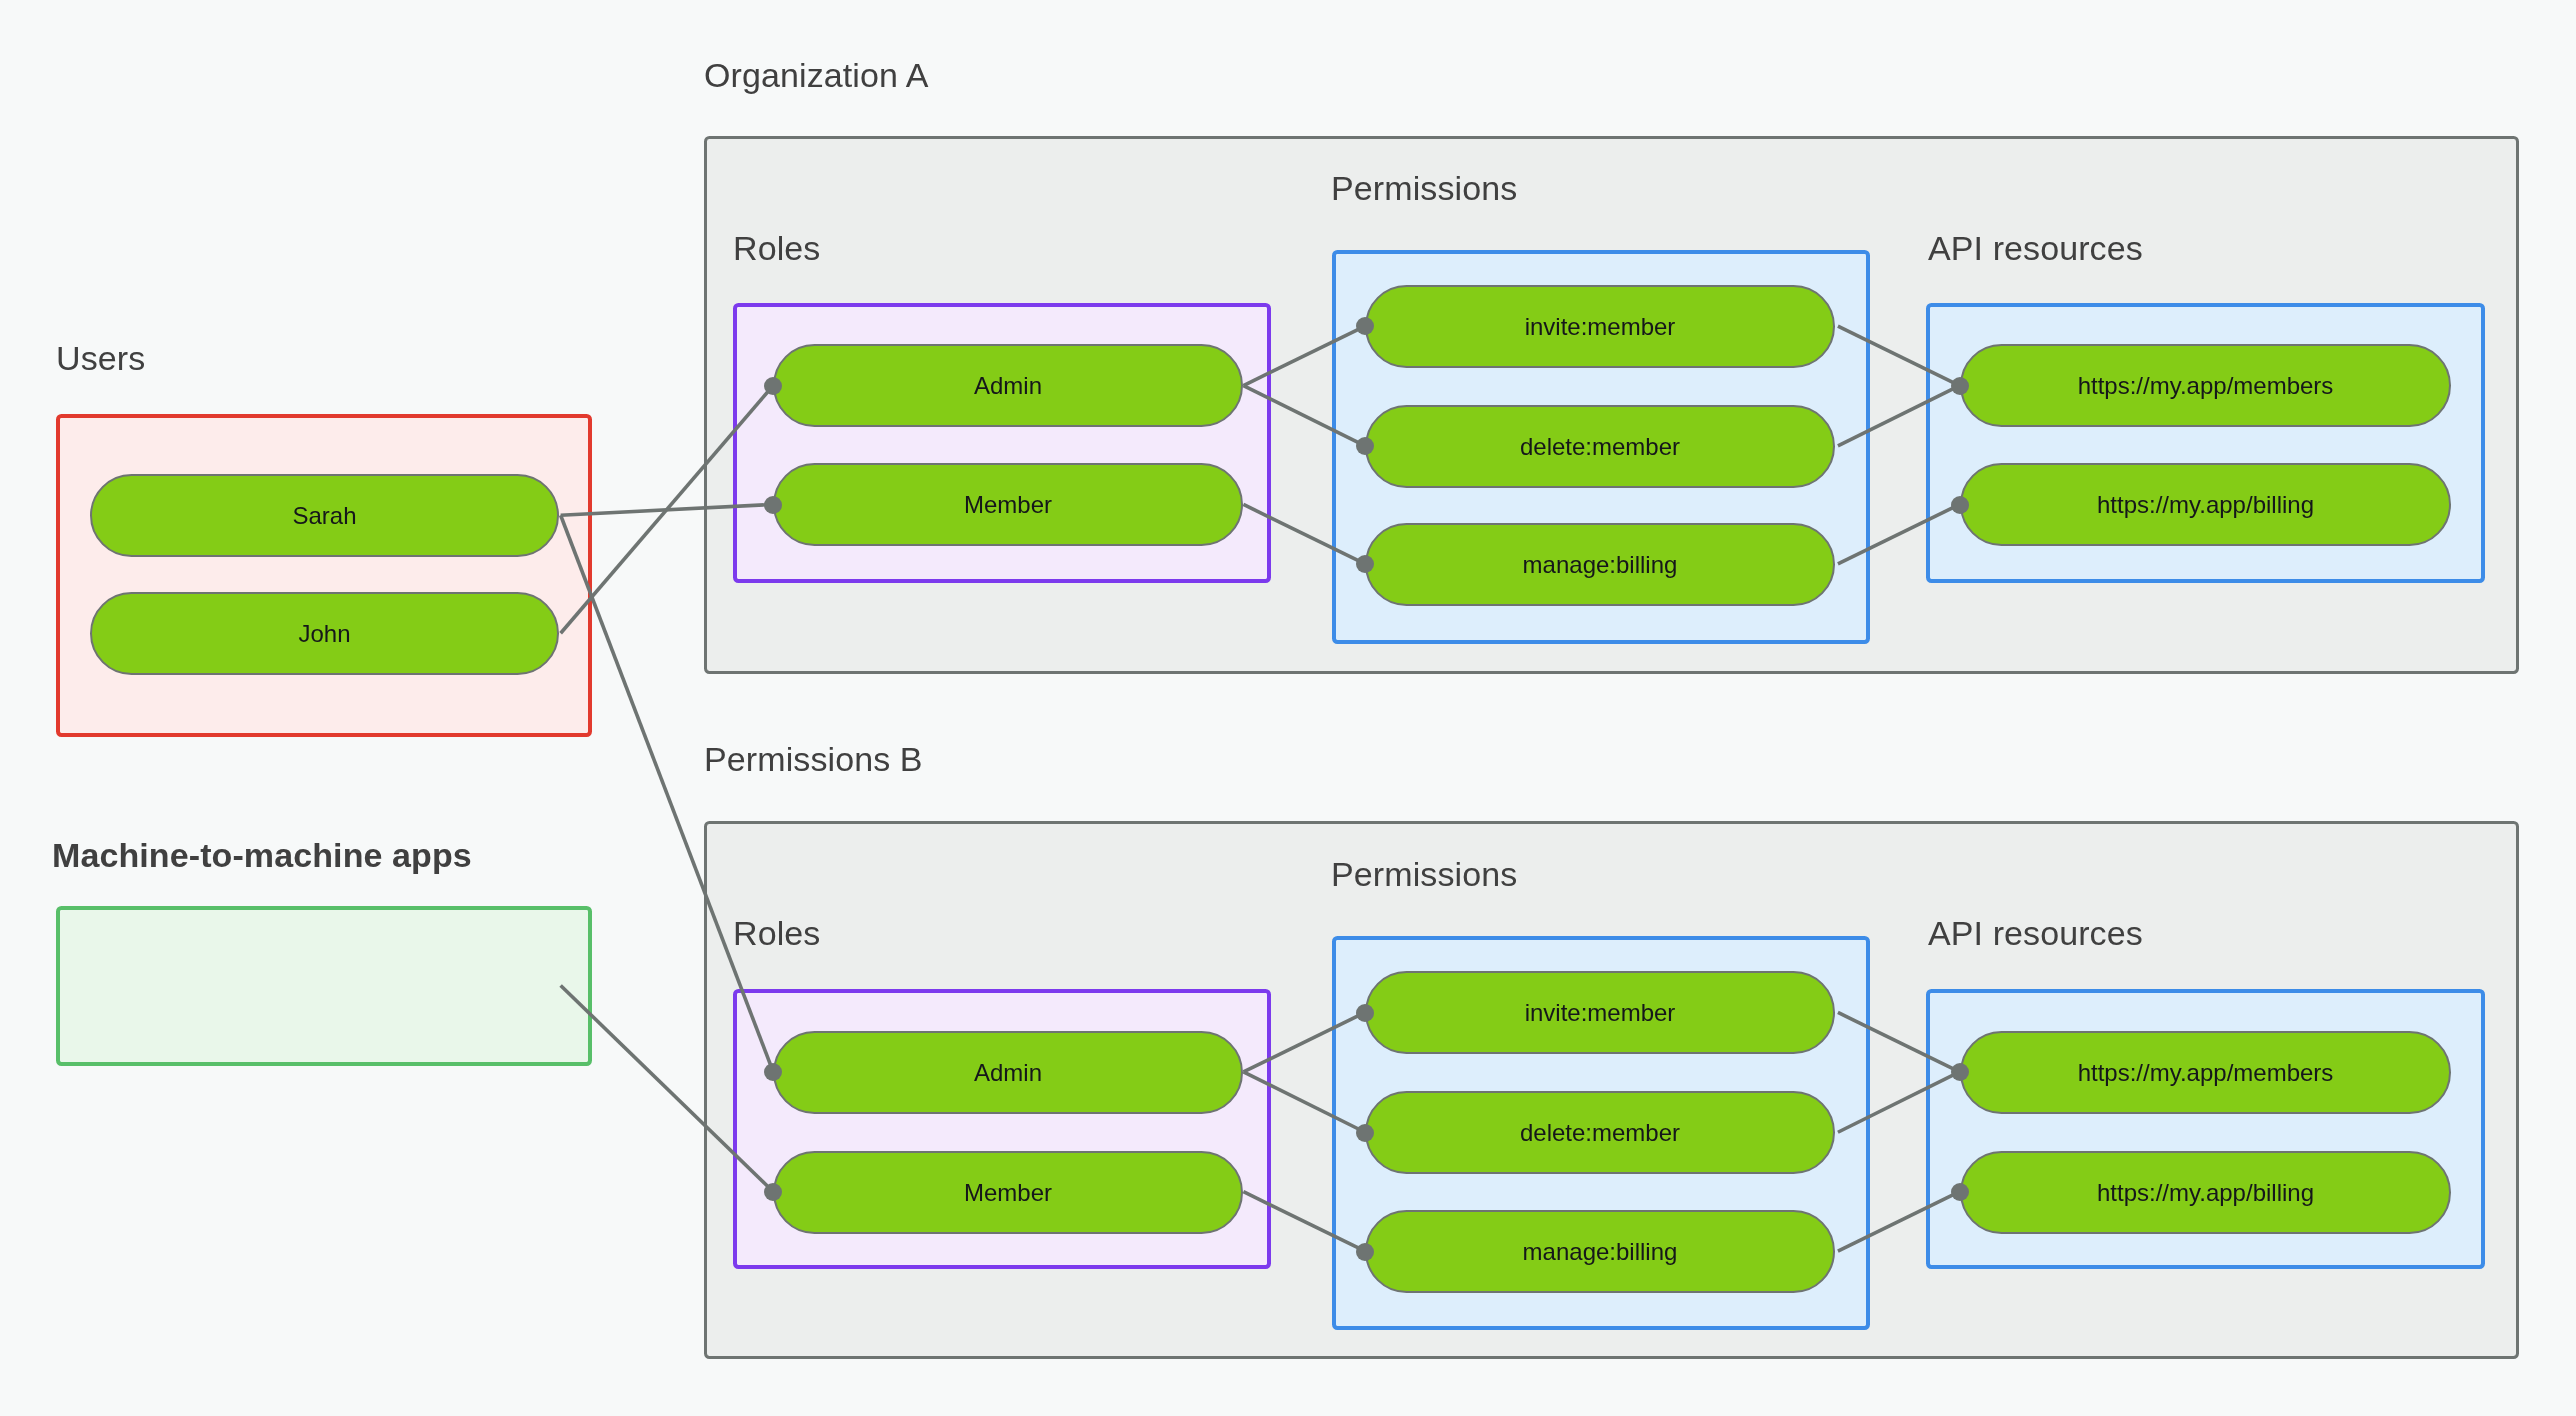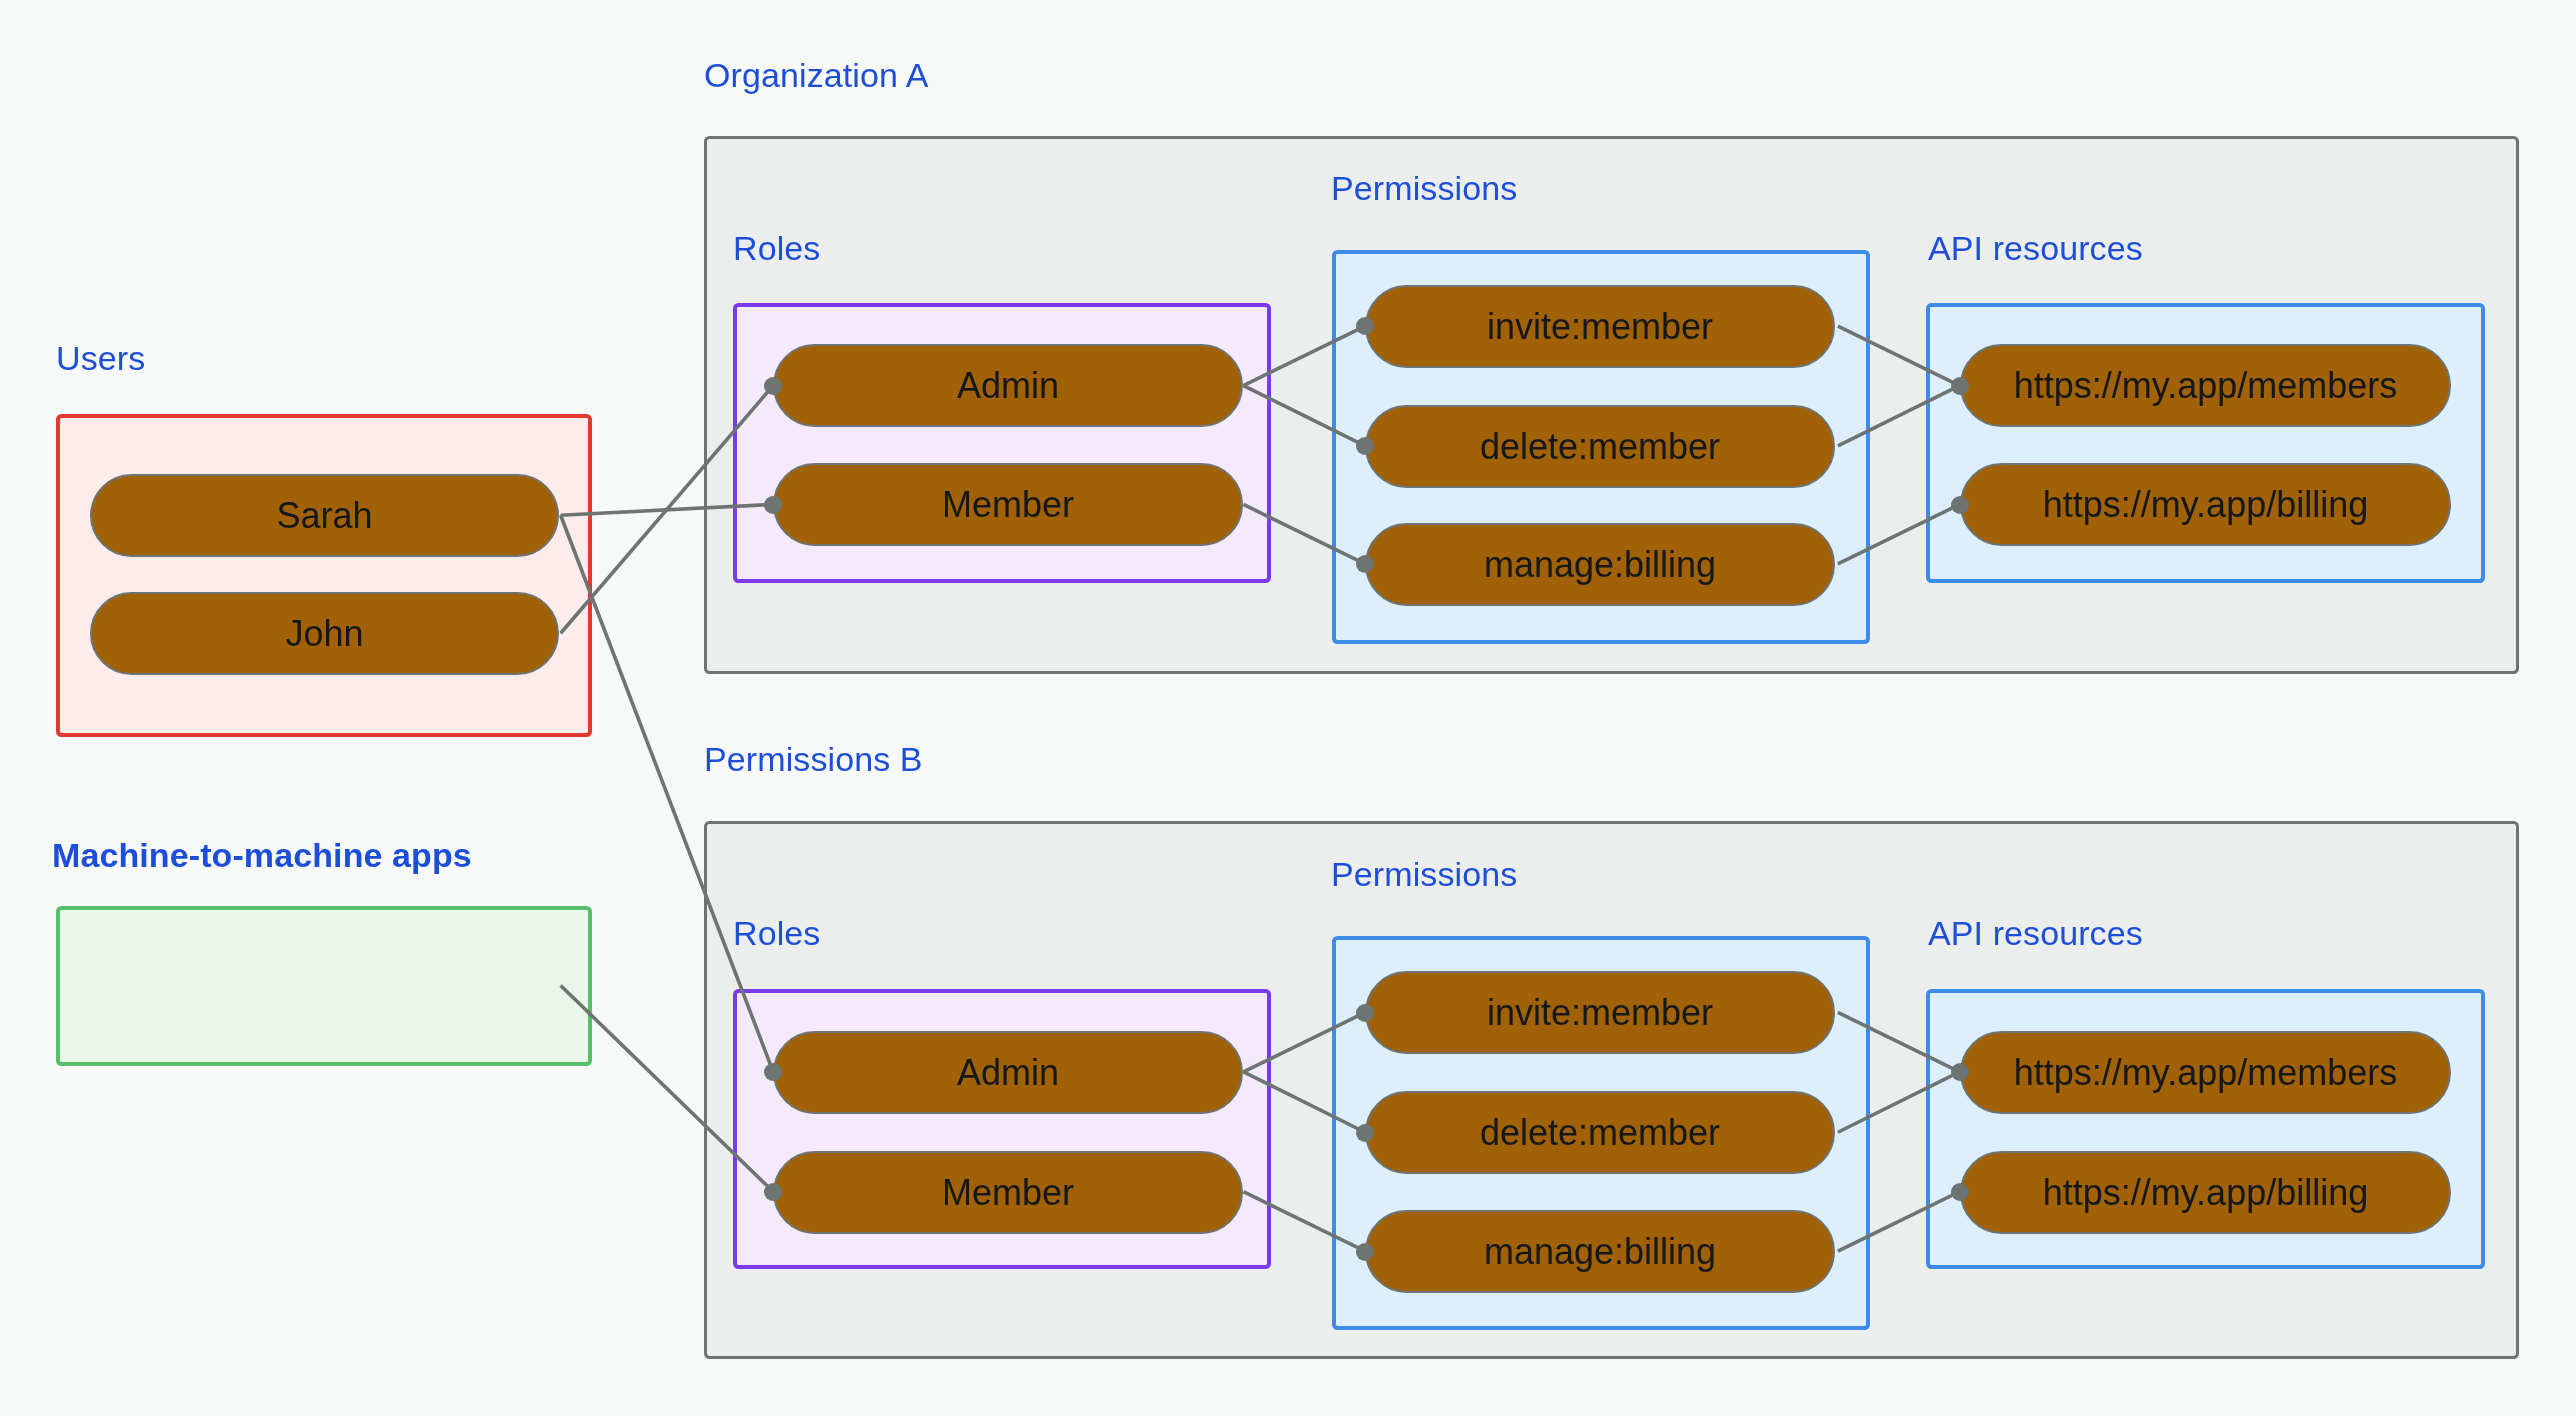--- a/index.html
+++ b/index.html
@@ -29,21 +29,21 @@
     width: 2576px;
     height: 1416px;
     pointer-events: none;
     z-index: 5;
   }
 
   
   .group-label {
     position: absolute;
     font-size: 34px;
-    color: #1d4ed8;
+    color: #404040;
     white-space: nowrap;
     letter-spacing: 0.1px;
     line-height: 1;
     z-index: 6;
   }
 
   
   .org-box {
     position: absolute;
     background: #eceeed;
@@ -73,28 +73,28 @@
     border: 4.5px solid #7c3aed;
   }
   .cat-perms, .cat-api {
     background: #ddeefc;
     border: 4.5px solid #3d8ce8;
   }
 
   
   .pill {
     position: absolute;
-    background: #a16207;
+    background: #84cc16;
     border: 2.7px solid #6e7472;
     border-radius: 900px;
     box-sizing: border-box;
     display: flex;
     align-items: center;
     justify-content: center;
-    font-size: 36px;
+    font-size: 24px;
     color: #15171a;
     z-index: 8;
     white-space: nowrap;
   }
 
   
   .dot {
     position: absolute;
     width: 18px;
     height: 18px;

